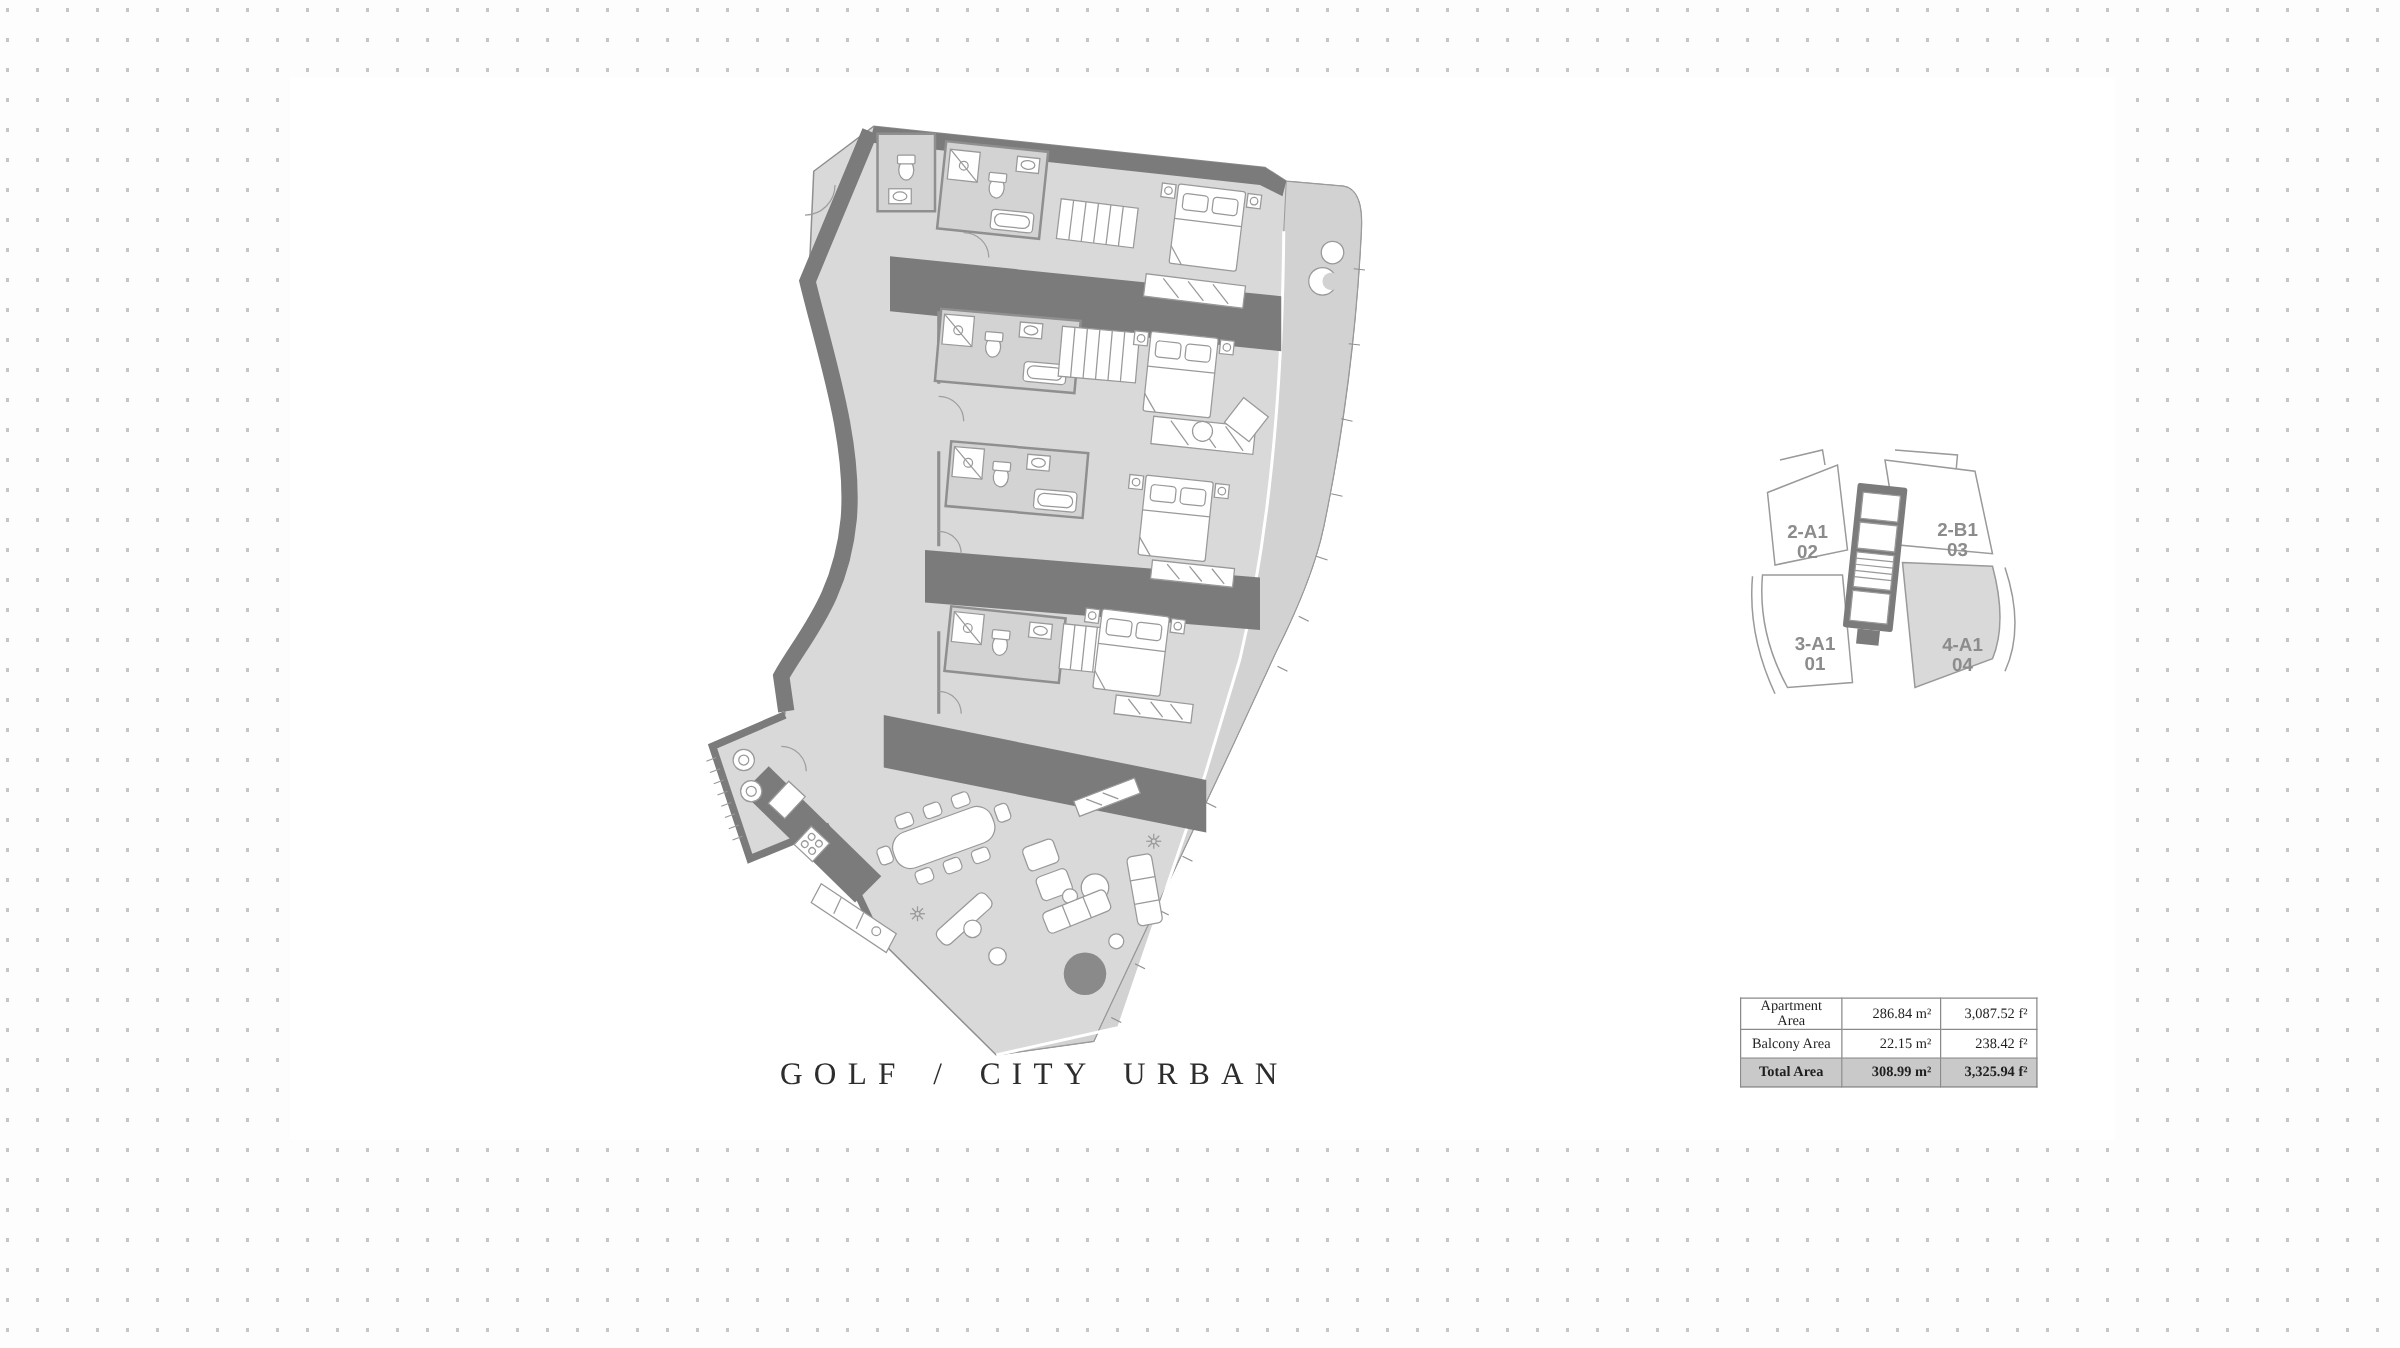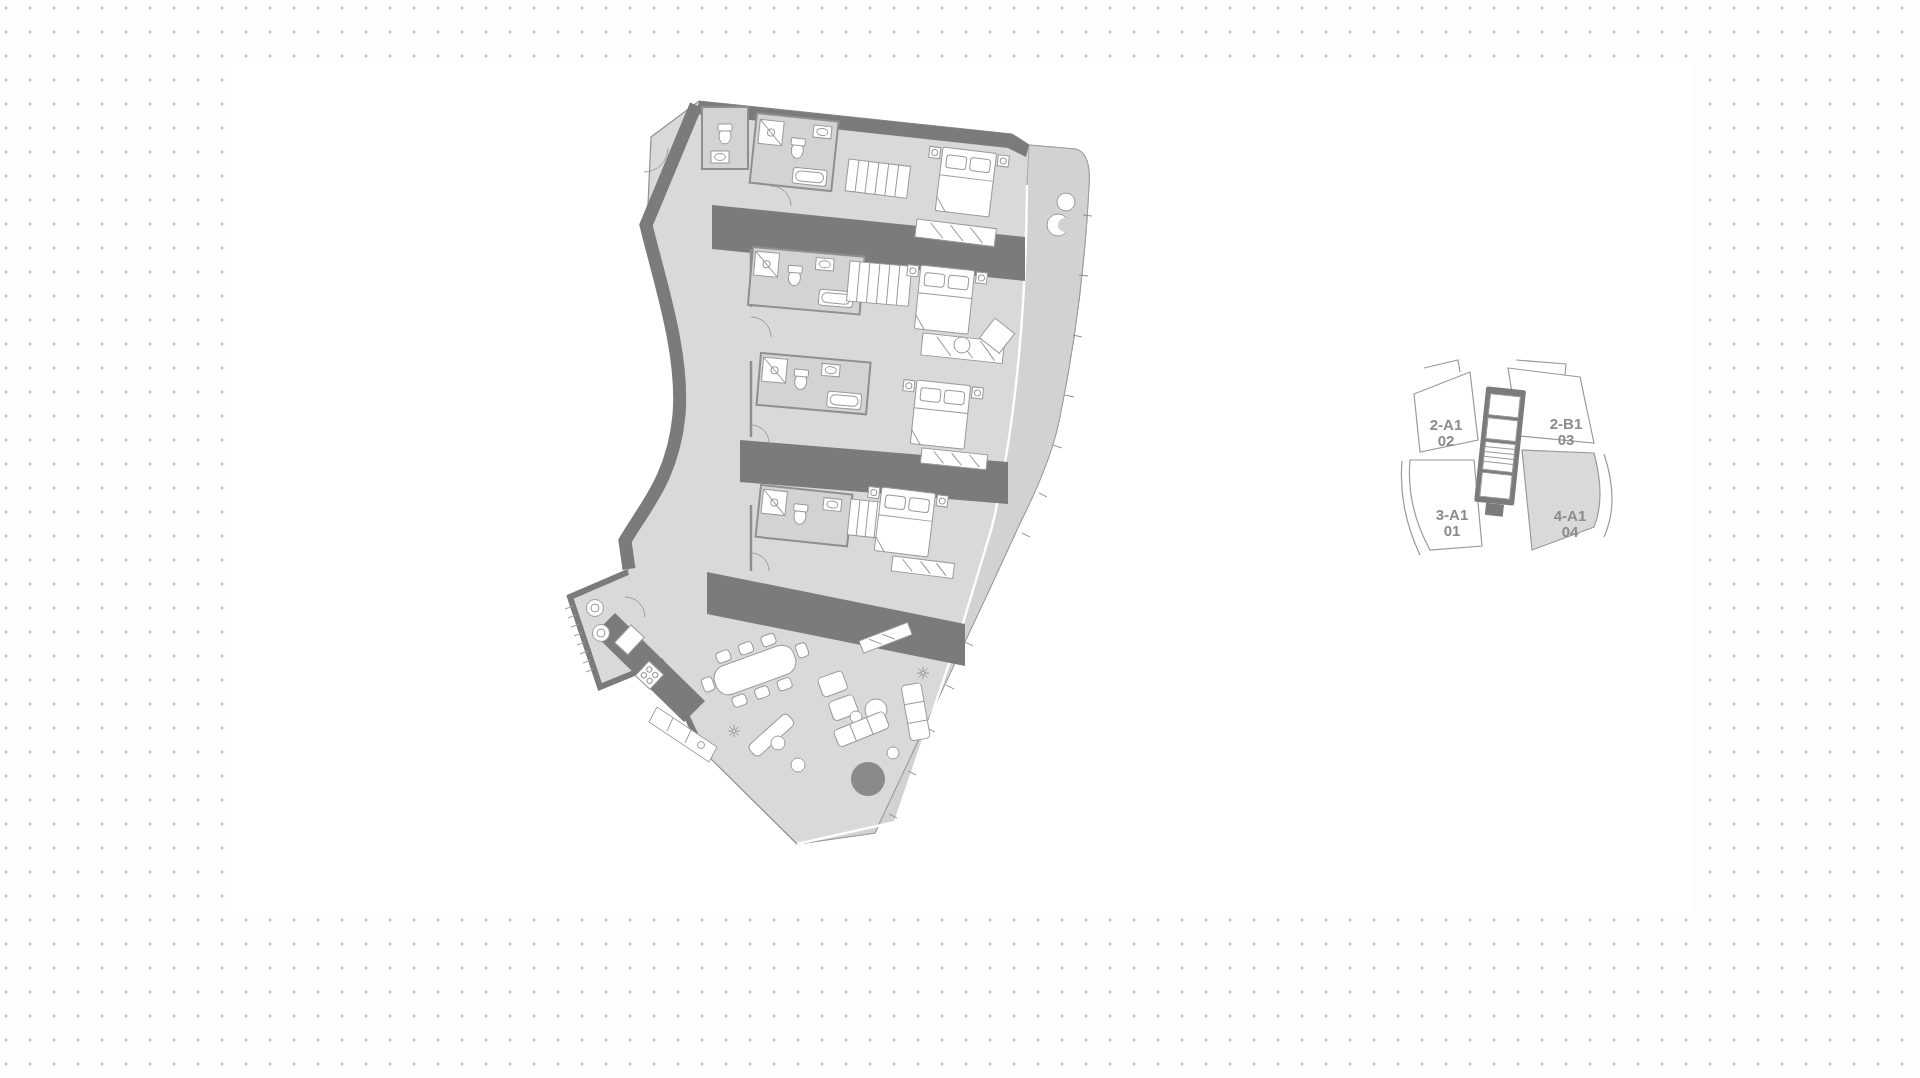--- a/index.html
+++ b/index.html
@@ -307,20 +307,21 @@
       <circle cx="328" cy="668" r="6" class="fw"></circle>
       <circle cx="303" cy="694" r="17" fill="#8a8a8a"></circle>
       <g transform="translate(182,662) rotate(-42)">
         <rect x="0" y="0" width="52" height="15" rx="5" class="fw"></rect>
       </g>
       <circle cx="213" cy="658" r="7" class="fw"></circle>
       <circle cx="233" cy="680" r="7" class="fw"></circle>
     </g>
   </svg>
 
+  <div class="caption">GOLF / CITY URBAN</div>
 
   <svg class="keyplan" viewBox="0 0 224 246">
     <g stroke="#9a9a9a" stroke-width="1.2" fill="#ffffff">
       <path d="M 16,36 L 72,14 L 80,82 L 22,94 Z"></path>
       <path d="M 110,10 L 182,19 L 196,85 L 121,78 Z"></path>
       <path d="M 12,102 L 76,102 L 84,188 L 32,192 Q 8,148 12,102 Z"></path>
       <path fill="#d9d9d9" d="M 124,92 L 196,95 Q 208,140 196,169 L 134,192 Z"></path>
       <path fill="none" d="M 4,103 Q 0,150 22,197"></path>
       <path fill="none" d="M 206,96 Q 222,144 206,179"></path>
       <path fill="none" d="M 26,10 L 60,2 L 62,14"></path>
@@ -345,14 +346,33 @@
       <text x="48" y="88">02</text>
       <text x="168" y="71">2-B1</text>
       <text x="168" y="87">03</text>
       <text x="54" y="162">3-A1</text>
       <text x="54" y="178">01</text>
       <text x="172" y="163">4-A1</text>
       <text x="172" y="179">04</text>
     </g>
   </svg>
 
+  <table class="area">
+    <tbody>
+      <tr>
+        <td class="lbl">Apartment Area</td>
+        <td class="m">286.84  m²</td>
+        <td class="f">3,087.52  f²</td>
+      </tr>
+      <tr>
+        <td class="lbl">Balcony Area</td>
+        <td class="m">22.15  m²</td>
+        <td class="f">238.42  f²</td>
+      </tr>
+      <tr class="hl">
+        <td class="lbl">Total Area</td>
+        <td class="m">308.99  m²</td>
+        <td class="f">3,325.94  f²</td>
+      </tr>
+    </tbody>
+  </table>
 
 </div>
 
 </body></html>

